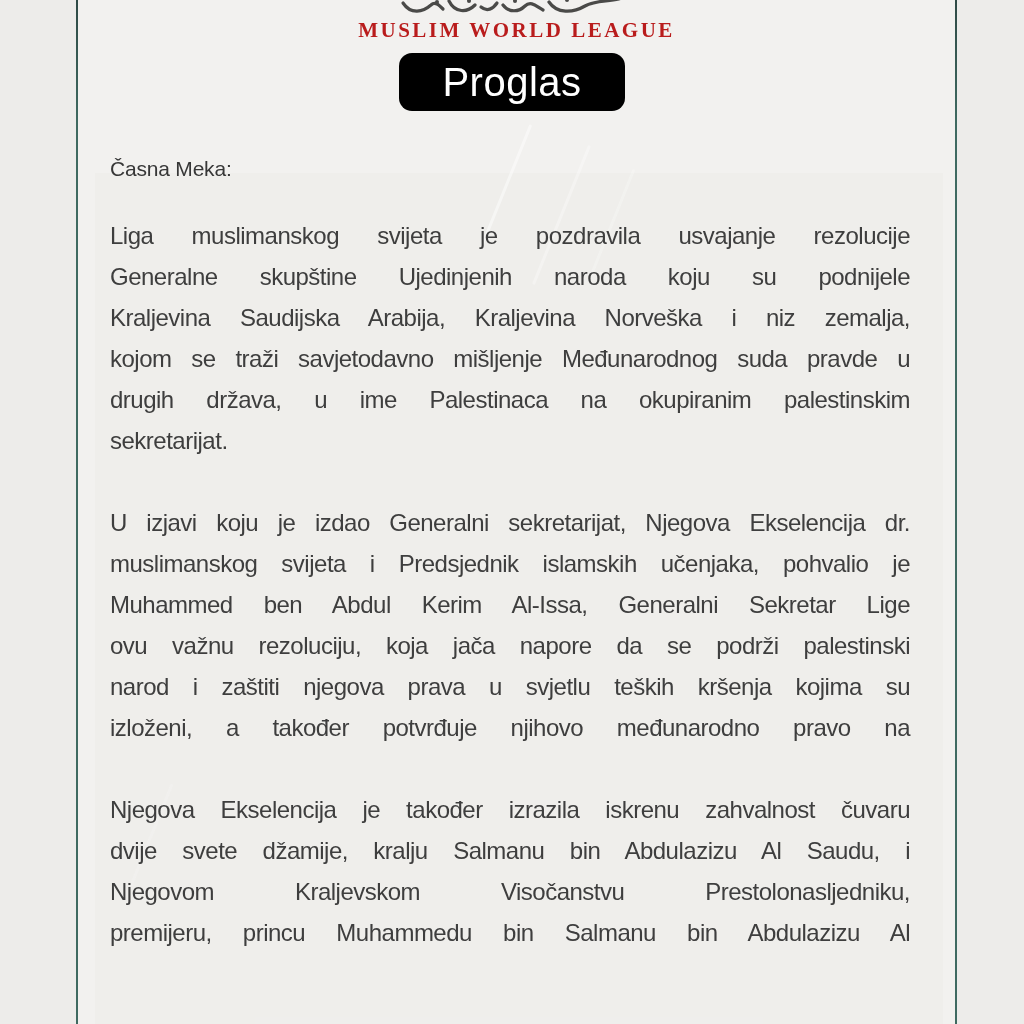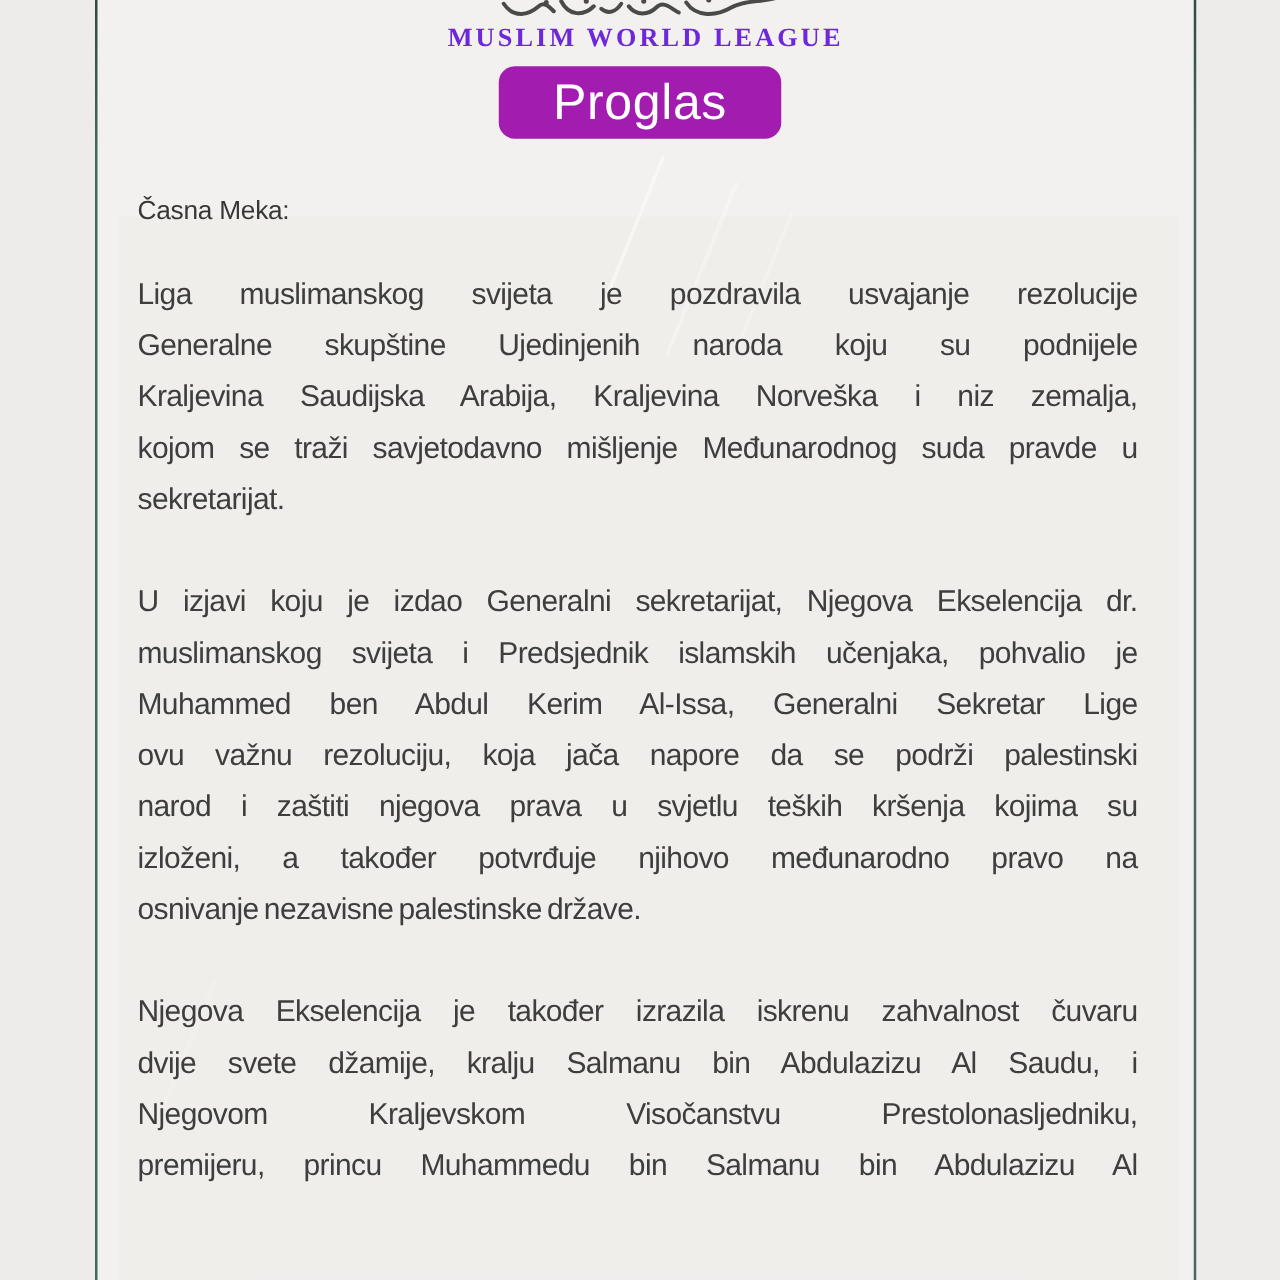--- a/index.html
+++ b/index.html
@@ -29,26 +29,26 @@
   .s2{left:560px;top:140px;height:150px;opacity:.7;}
   .s3{left:610px;top:165px;height:120px;opacity:.5;}
   .s4{left:150px;top:780px;height:110px;opacity:.35;}
 
   .header{position:absolute;left:78px;top:0;width:877px;text-align:center;}
   .calligraphy-clip{height:13px;overflow:hidden;display:flex;justify-content:center;}
   .calligraphy-clip svg{display:block;}
   .org-name{
     margin-top:5px;
     font-family:"Liberation Serif",serif;font-weight:bold;
-    font-size:21px;letter-spacing:2.5px;color:#6d28d9;
+    font-size:21px;letter-spacing:2.5px;color:#b91c1c;
   }
   .banner{
     position:absolute;top:53px;left:50%;transform:translateX(-50%);
     width:226px;height:58px;border-radius:13px;
-    background:#a21caf;
+    background:#000000;
     color:#ffffff;font-size:40px;font-weight:500;letter-spacing:0.5px;
     display:flex;align-items:center;justify-content:center;
   }
 
   .content{position:absolute;left:110px;top:148px;width:812px;color:#3e3e3e;}
   .doc-heading{
     font-size:21px;line-height:41px;margin:0 0 26px 0;color:#373737;
     font-weight:normal;letter-spacing:-0.2px;
   }
   .para{margin:0 12px 41px 0;}
@@ -100,30 +100,30 @@
   </div>
 
   <div class="content">
     <h1 class="doc-heading">Časna Meka:</h1>
     <div>
         <div class="para">
           <div class="line">Liga muslimanskog svijeta je pozdravila usvajanje rezolucije</div>
           <div class="line">Generalne skupštine Ujedinjenih naroda koju su podnijele</div>
           <div class="line">Kraljevina Saudijska Arabija, Kraljevina Norveška i niz zemalja,</div>
           <div class="line">kojom se traži savjetodavno mišljenje Međunarodnog suda pravde u</div>
+          <div class="line">drugih država, u ime Palestinaca na okupiranim palestinskim</div>
           <div class="line last">sekretarijat.</div>
         </div>
         <div class="para">
           <div class="line">U izjavi koju je izdao Generalni sekretarijat, Njegova Ekselencija dr.</div>
           <div class="line">muslimanskog svijeta i Predsjednik islamskih učenjaka, pohvalio je</div>
           <div class="line">Muhammed ben Abdul Kerim Al-Issa, Generalni Sekretar Lige</div>
           <div class="line">ovu važnu rezoluciju, koja jača napore da se podrži palestinski</div>
           <div class="line">narod i zaštiti njegova prava u svjetlu teških kršenja kojima su</div>
           <div class="line">izloženi, a također potvrđuje njihovo međunarodno pravo na</div>
-          <div class="line last">osnivanje nezavisne palestinske države.</div>
         </div>
         <div class="para">
           <div class="line">Njegova Ekselencija je također izrazila iskrenu zahvalnost čuvaru</div>
           <div class="line">dvije svete džamije, kralju Salmanu bin Abdulazizu Al Saudu, i</div>
           <div class="line">Njegovom Kraljevskom Visočanstvu Prestolonasljedniku,</div>
           <div class="line">premijeru, princu Muhammedu bin Salmanu bin Abdulazizu Al</div>
         </div>
       </div>
   </div>
 

